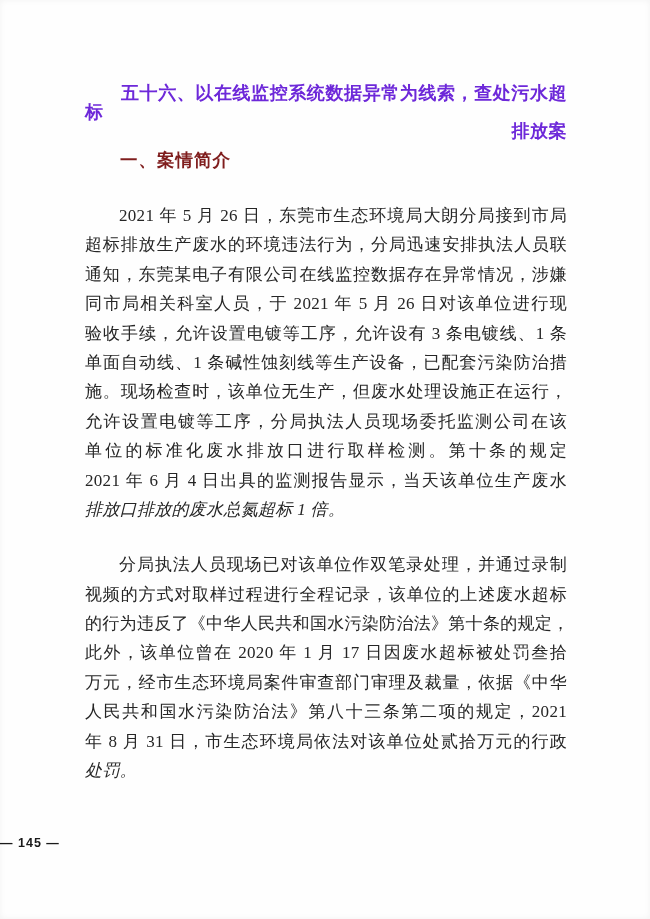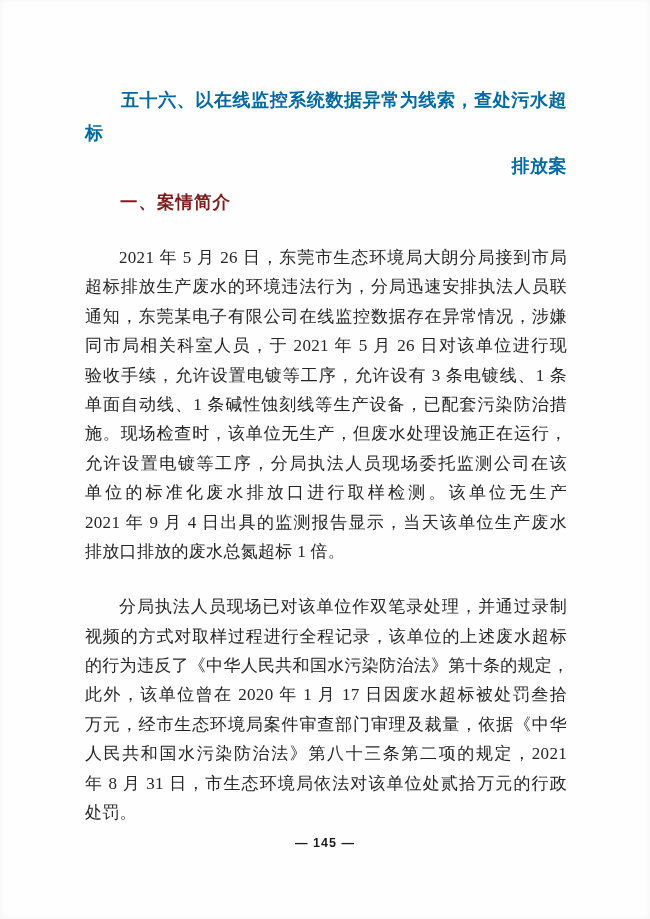--- a/index.html
+++ b/index.html
@@ -17,22 +17,22 @@
     position:absolute;
     left:85px;
     top:0;
     width:482px;
   }
   .doc-title{
     margin-top:84px;
     font-family:"Liberation Sans", sans-serif;
     font-weight:bold;
     font-size:18px;
-    line-height:33px;
-    color:#0369a1;
+    line-height:19px;
+    color:#6d28d9;
     letter-spacing:0.5px;
   }
   .doc-title .t-line1{
     text-indent:2em;
     text-align:justify;
     text-align-last:justify;
     text-justify:inter-character;
   }
   .doc-title .t-line2{
     text-align:right;
@@ -57,27 +57,27 @@
     text-align:justify;
     text-align-last:justify;
     text-justify:inter-character;
     white-space:nowrap;
     letter-spacing:0.3px;
   }
   .line.first{ text-indent:2em;margin-top:26px; }
   .line.last{
     text-align:left;
     text-align-last:left;
+    font-style:italic;
   }
   .page-number{
     position:absolute;
     left:0;
     top:836px;
     width:650px;
-    text-align:center;
     font-family:"Liberation Sans", sans-serif;
     font-weight:bold;
     font-size:12.5px;
     color:#1a1a1a;
     letter-spacing:1px;
   }
 </style>
 </head>
 <body>
 
@@ -93,22 +93,22 @@
 
     <div class="para">
       <div class="line first">2021 年 5 月 26 日，东莞市生态环境局大朗分局接到市局</div>
       <div class="line">超标排放生产废水的环境违法行为，分局迅速安排执法人员联</div>
       <div class="line">通知，东莞某电子有限公司在线监控数据存在异常情况，涉嫌</div>
       <div class="line">同市局相关科室人员，于 2021 年 5 月 26 日对该单位进行现</div>
       <div class="line">验收手续，允许设置电镀等工序，允许设有 3 条电镀线、1 条</div>
       <div class="line">单面自动线、1 条碱性蚀刻线等生产设备，已配套污染防治措</div>
       <div class="line">施。现场检查时，该单位无生产，但废水处理设施正在运行，</div>
       <div class="line">允许设置电镀等工序，分局执法人员现场委托监测公司在该</div>
-      <div class="line">单位的标准化废水排放口进行取样检测。该单位无生产</div>
-      <div class="line">2021 年 9 月 4 日出具的监测报告显示，当天该单位生产废水</div>
+      <div class="line">单位的标准化废水排放口进行取样检测。第十条的规定</div>
+      <div class="line">2021 年 6 月 4 日出具的监测报告显示，当天该单位生产废水</div>
       <div class="line last">排放口排放的废水总氮超标 1 倍。</div>
     </div>
 
 
     <div class="para">
       <div class="line first">分局执法人员现场已对该单位作双笔录处理，并通过录制</div>
       <div class="line">视频的方式对取样过程进行全程记录，该单位的上述废水超标</div>
       <div class="line">的行为违反了《中华人民共和国水污染防治法》第十条的规定，</div>
       <div class="line">此外，该单位曾在 2020 年 1 月 17 日因废水超标被处罚叁拾</div>
       <div class="line">万元，经市生态环境局案件审查部门审理及裁量，依据《中华</div>

